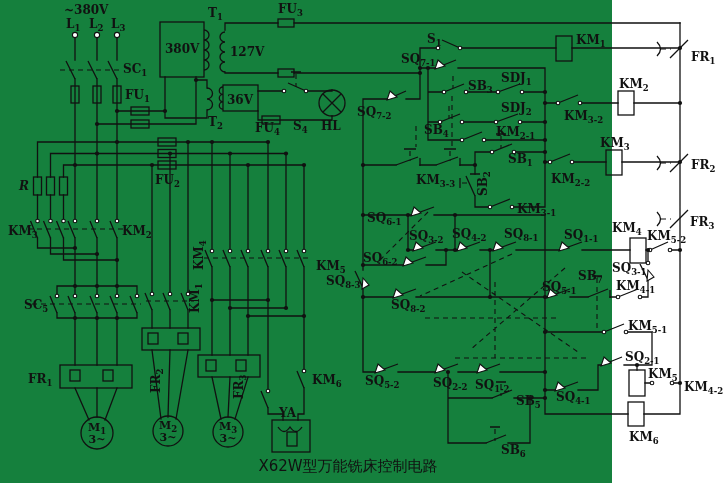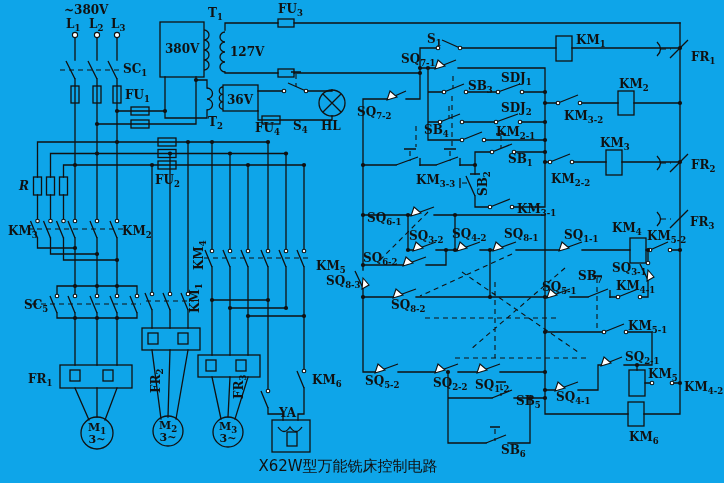--- a/index.html
+++ b/index.html
@@ -1,16 +1,16 @@
 <!DOCTYPE html>
 <html><head>
 <meta charset="utf-8">
 <style>
   html,body{margin:0;padding:0;background:#fff;}
-  #stage{width:724px;height:483px;position:relative;background:#0ea5e9;}
+  #stage{width:612px;height:483px;position:relative;background:#15803d;}
   svg text{font-family:"DejaVu Serif","Liberation Serif",serif;font-weight:bold;font-size:12px;fill:#111;}
   svg text.sm{font-size:11px;}
   svg text.it{font-style:italic;}
   svg text.cap{font-family:"DejaVu Sans","Liberation Sans",sans-serif;font-weight:normal;font-size:15px;}
   tspan.sub{font-size:8.5px;}
   .w{stroke:#111;stroke-width:1.3;fill:none;stroke-linecap:square;}
   .w2{stroke:#111;stroke-width:1.3;fill:none;}
   .dash{stroke:#111;stroke-width:1.1;fill:none;stroke-dasharray:5 4;}
   .comp{stroke:#111;stroke-width:1.3;fill:none;}
   .dot{fill:#111;stroke:none;}

